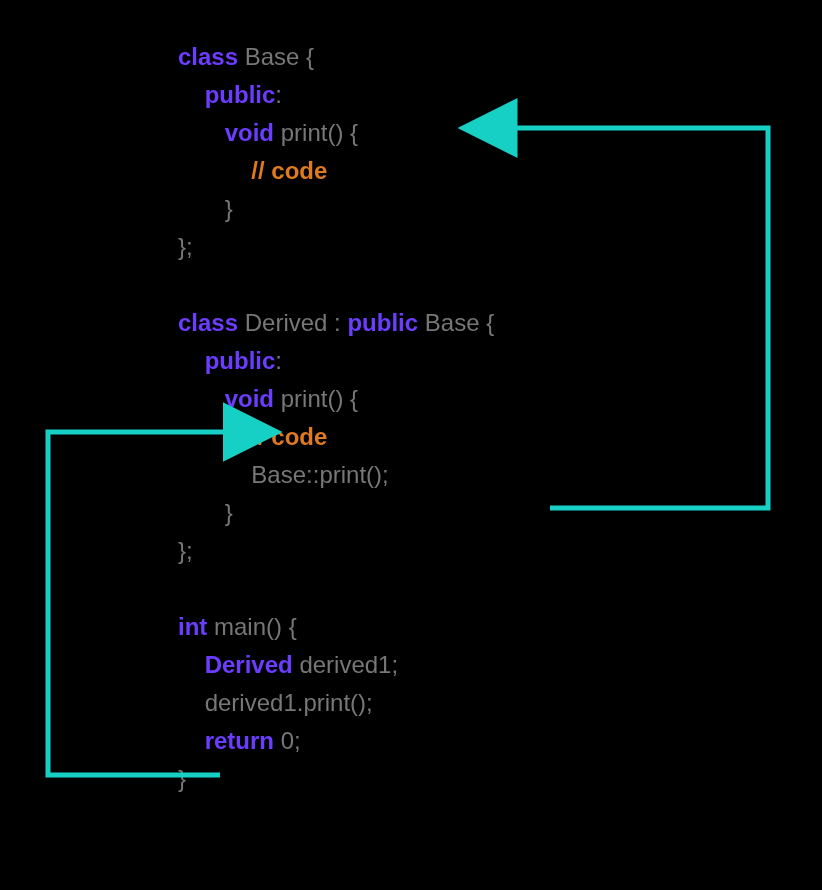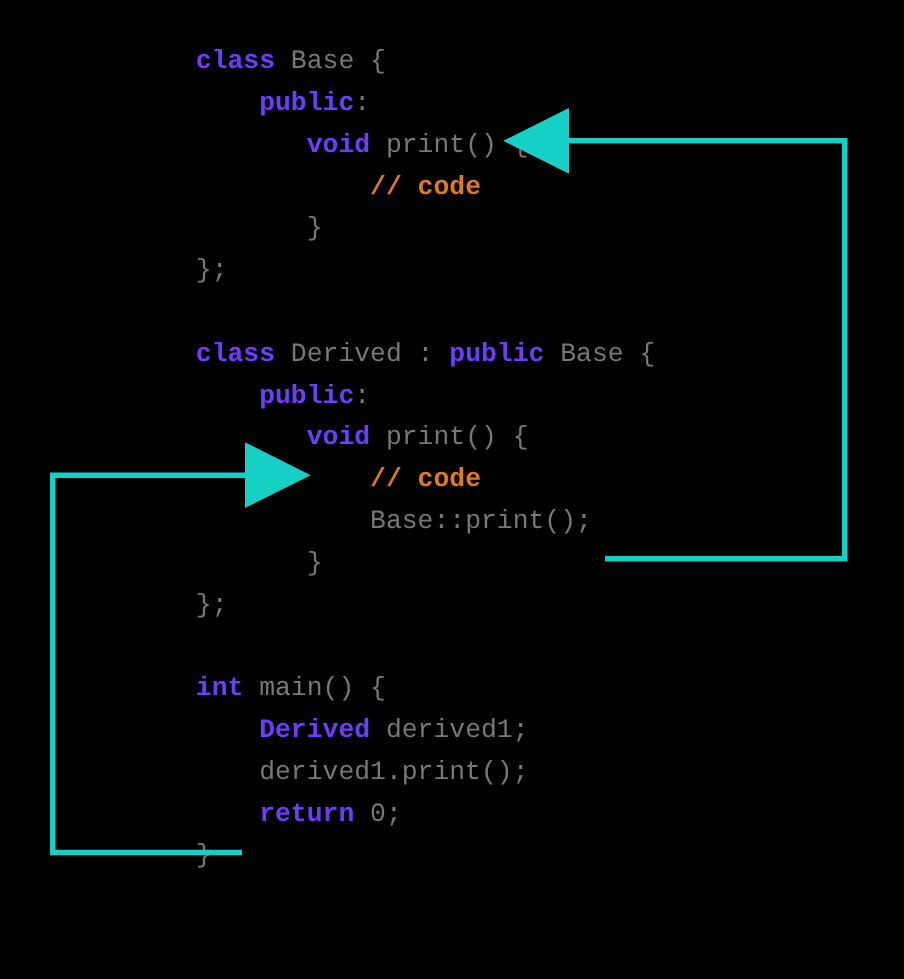--- a/index.html
+++ b/index.html
@@ -14,21 +14,21 @@
     position: relative;
     width: 822px;
     height: 890px;
     background: #000;
   }
   pre.code {
     position: absolute;
     left: 178px;
     top: 38px;
     margin: 0;
-    font-family: Liberation Mono, monospace;
+    font-family: Liberation Sans, sans-serif;
     font-size: 24px;
     line-height: 38px;
     white-space: pre;
     color: #777;
   }
   .kw   { color: #6c3cff; font-weight: 700; }   
   .kw2  { color: #6c3cff; font-weight: 700; }
   .id   { color: #777777; }                     
   .cmt  { color: #e07a1f; font-weight: 700; }   
   .arrow-svg {

